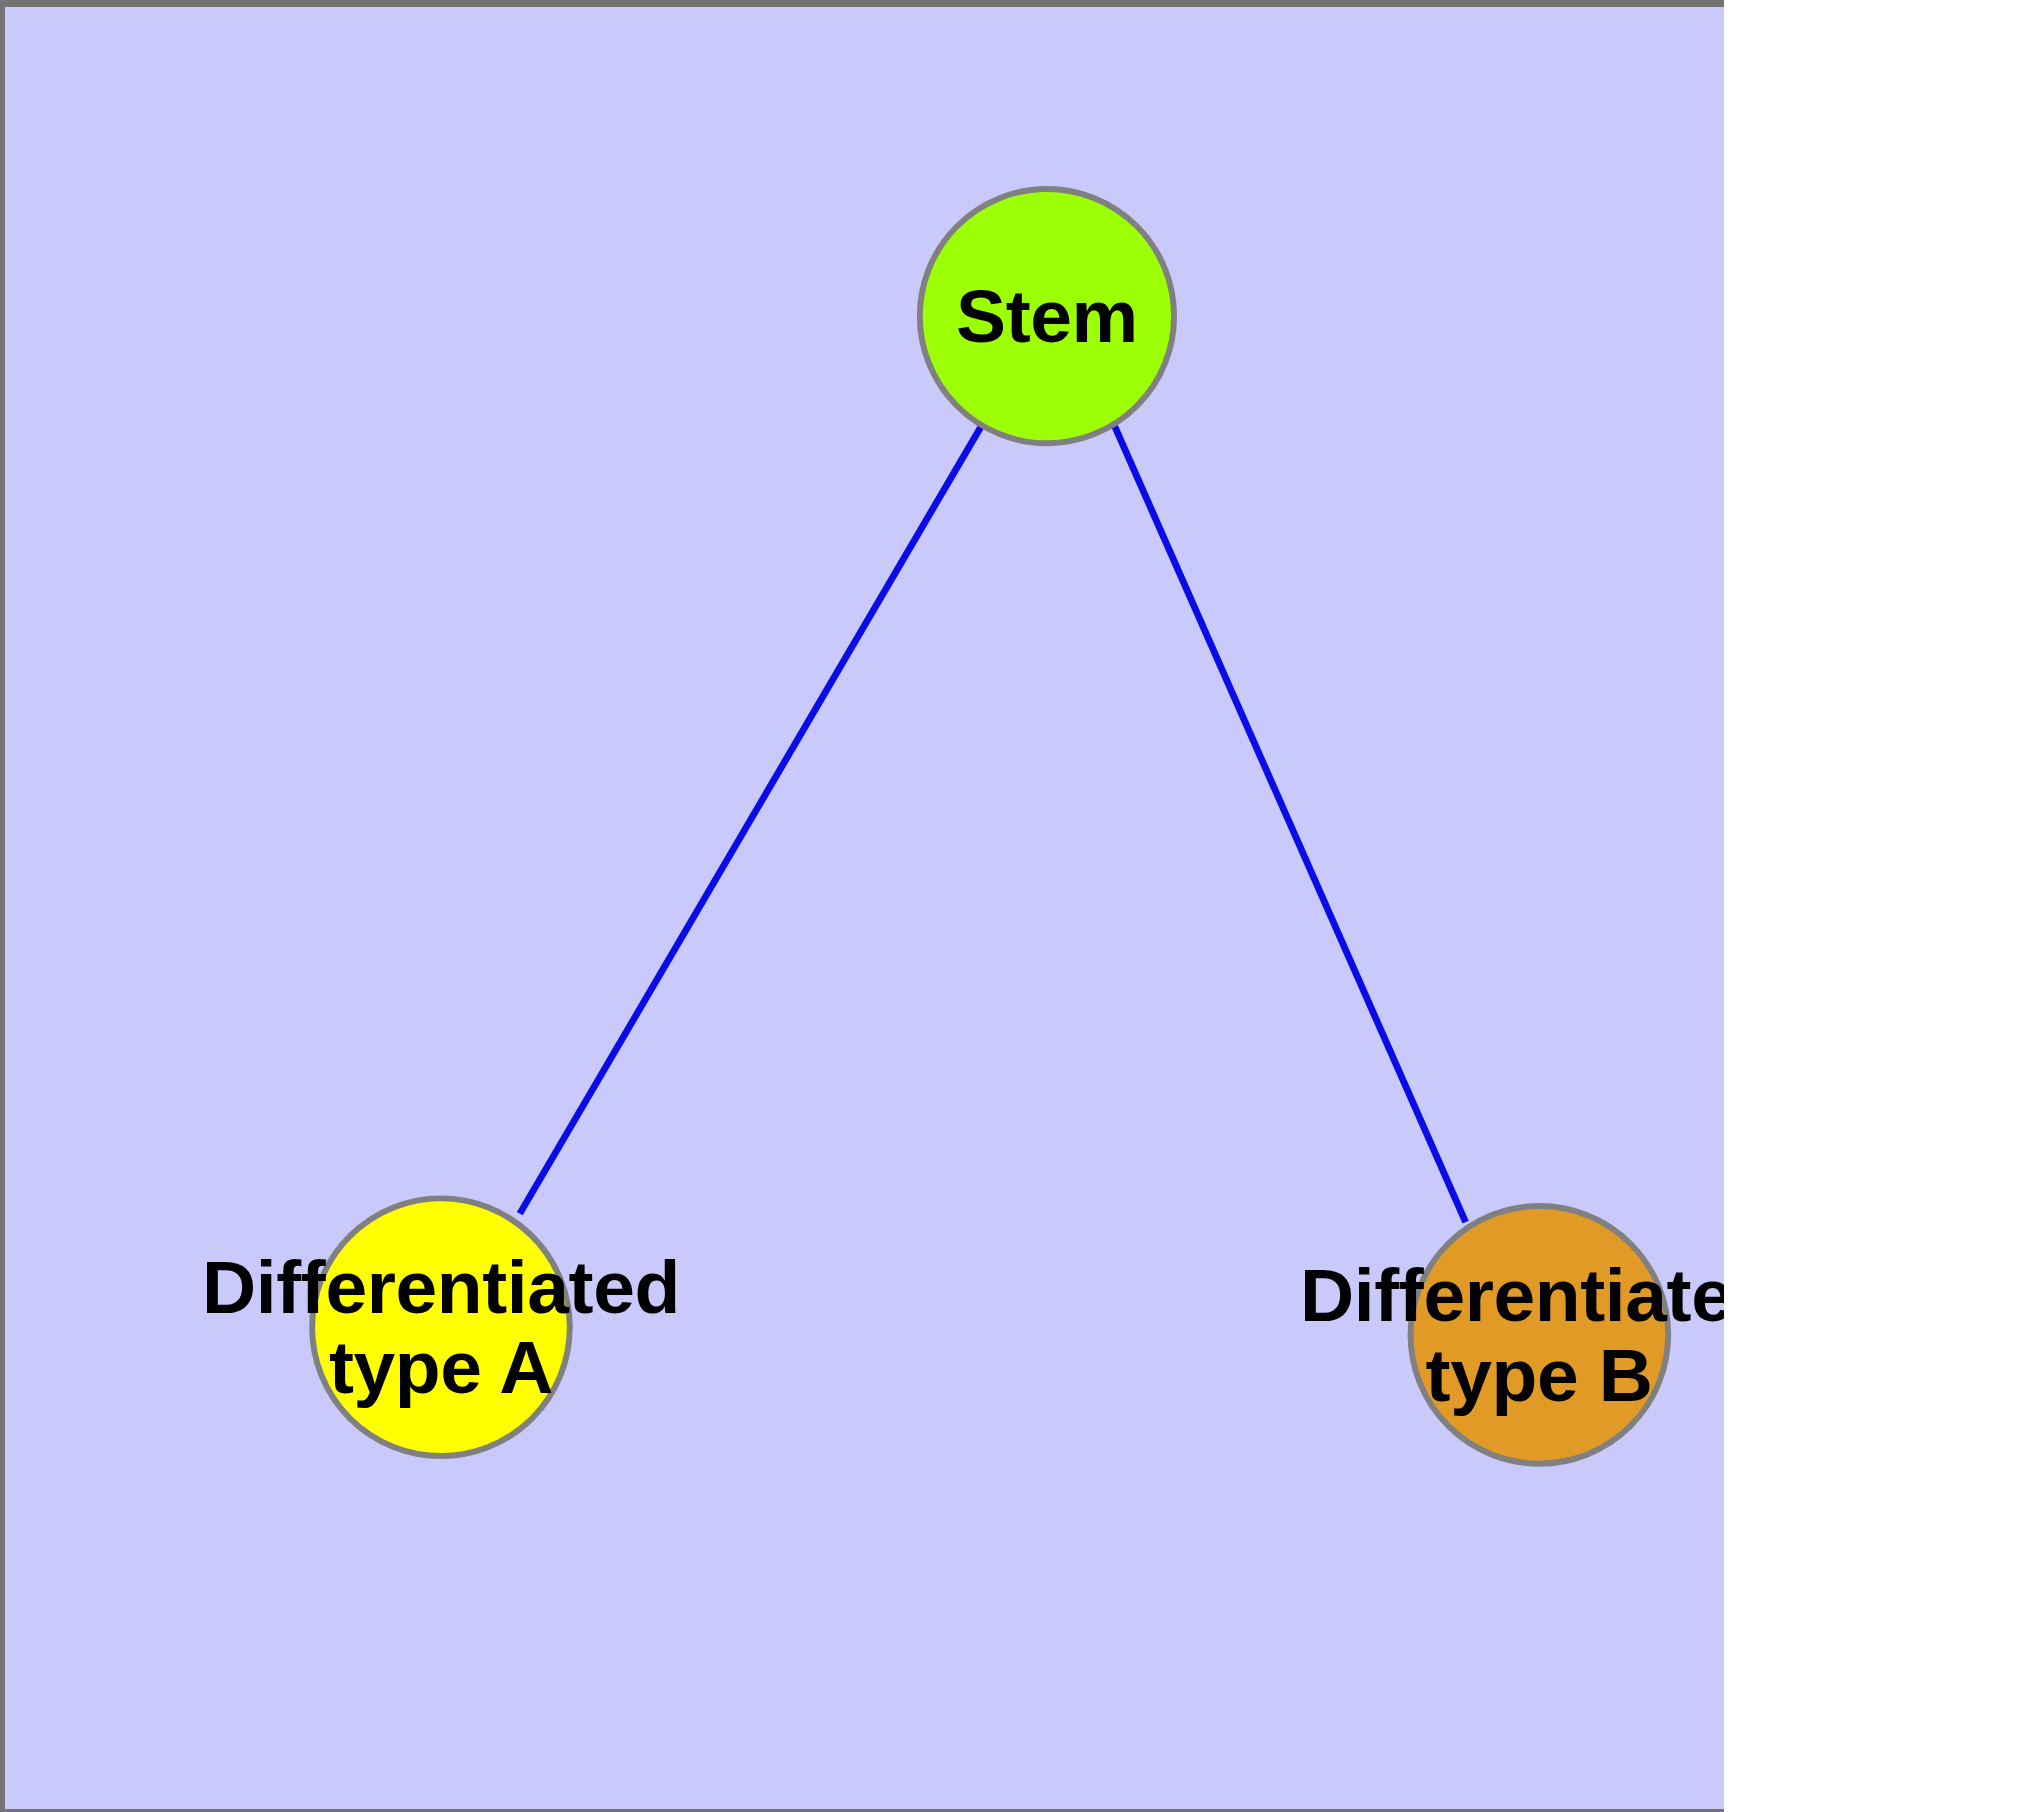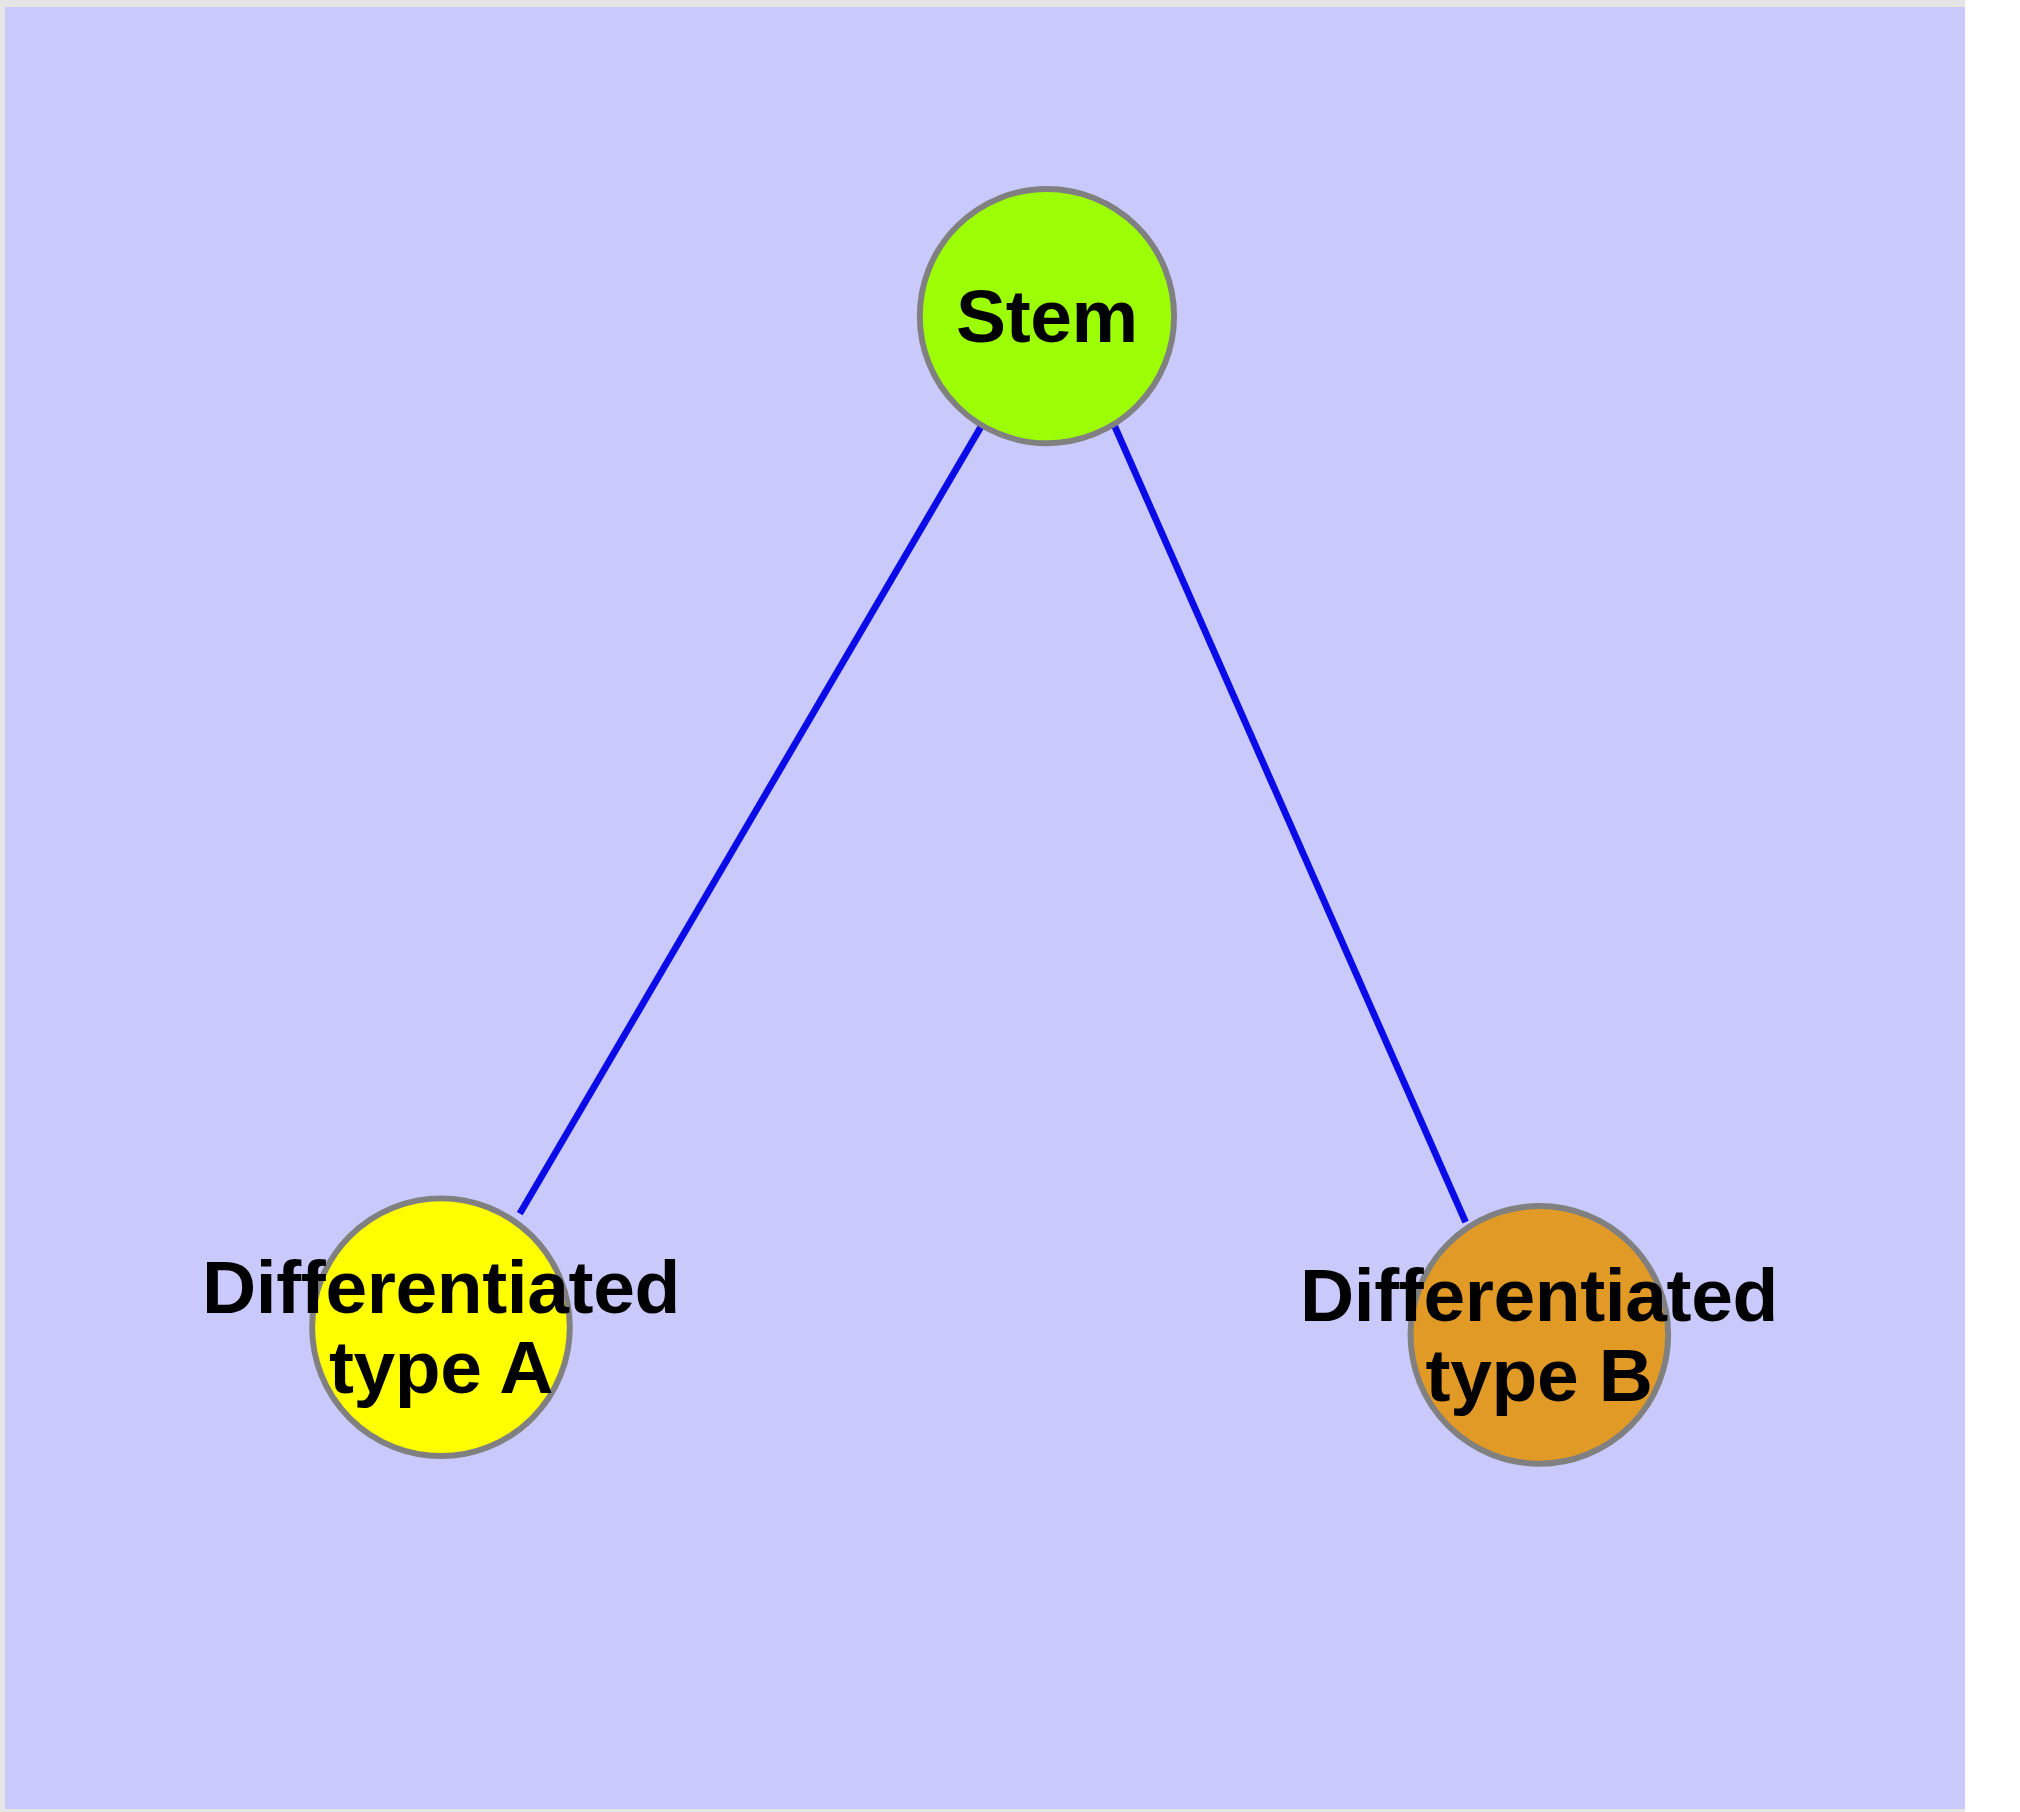--- a/index.html
+++ b/index.html
@@ -2,23 +2,23 @@
 <html style="font-size:13.6px"><head>
 <meta charset="utf-8">
 <style>
   html, body {
     margin: 0;
     padding: 0;
     background: #ffffff;
   }
   #canvas {
     position: relative;
-    width: 1965px;
+    width: 1724px;
     height: 1812px;
-    background: #e5e5e5;
+    background: #737373;
     overflow: hidden;
     font-family: "Liberation Sans", sans-serif;
     text-decoration: underline;
   }
   #plot-area {
     position: absolute;
     left: 5.1px;
     top: 6.8px;
     width: 2010px;
     height: 1802px;

